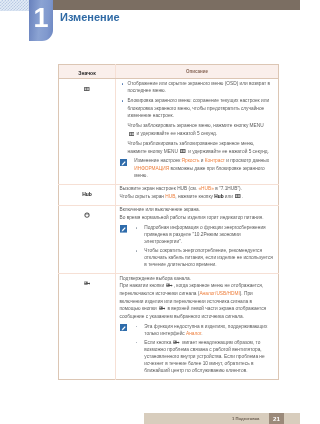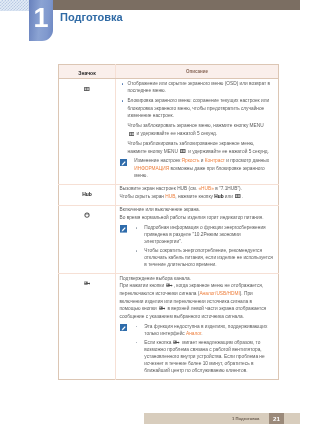--- a/index.html
+++ b/index.html
@@ -55,21 +55,21 @@
 </style>
 </head>
 <body>
 
 <div class="page">
   <div class="checker"></div>
   <div class="brownbar"></div>
   <div class="chaptab">
     <div class="chapnum">1</div>
   </div>
-  <div class="chaptitle">Подготовка</div>
+  <div class="chaptitle">Изменение</div>
 
   <div class="tblwrap">
   <table>
     <tbody>
           <tr>
       <th class="c1">Значок</th>
       <th>Описание</th>
     </tr>
 
     <tr>

